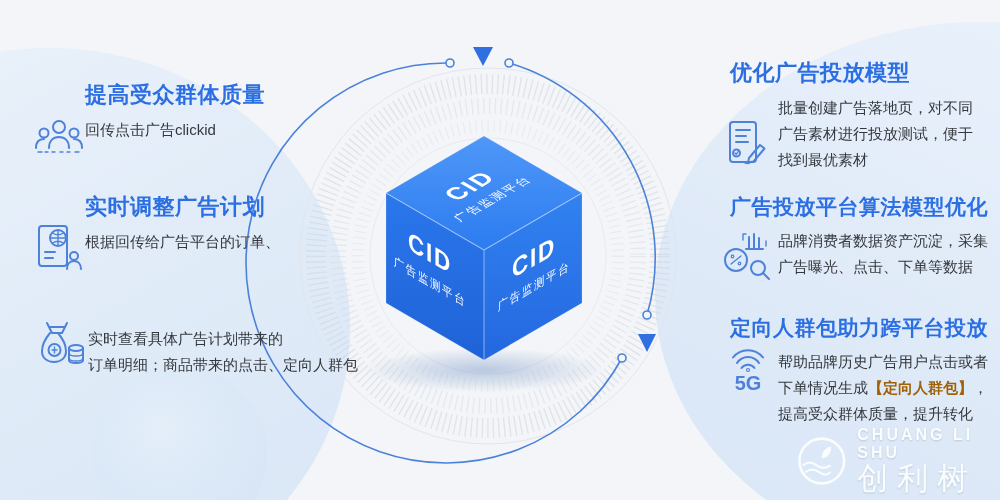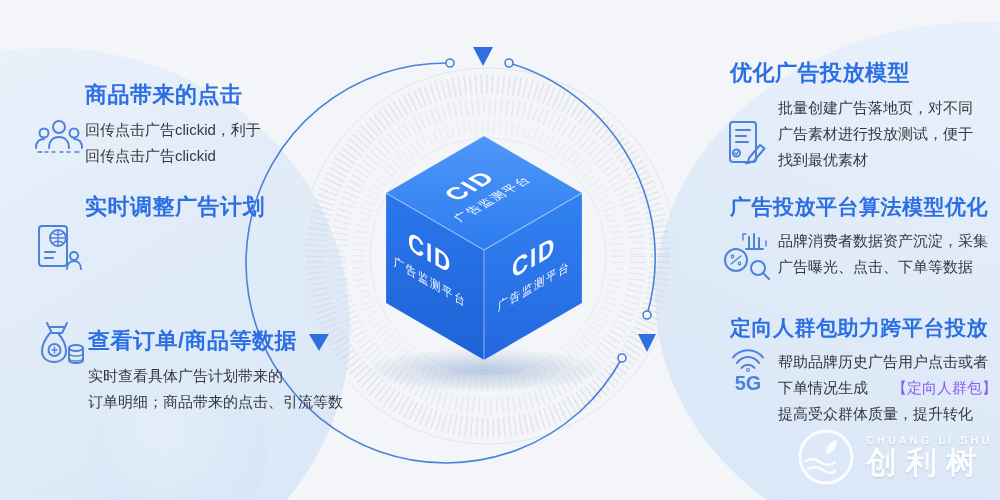--- a/index.html
+++ b/index.html
@@ -25,28 +25,28 @@
   .f-icon{position:absolute;left:0;width:52px;height:56px;}
   .f-icon svg{stroke:#4e82d9;fill:none;stroke-width:2;stroke-linecap:round;stroke-linejoin:round;}
   .f-title{font-size:22px;font-weight:700;color:#2b6fe3;margin-left:52px;
     letter-spacing:.5px;white-space:nowrap;margin-bottom:7px;display:flex;align-items:center;}
   .feature.right .f-title{margin-left:8px;}
   .feature.right .f-title.narrow{font-size:21px;}
   .f-line{margin-left:52px;font-size:15px;line-height:26px;color:#35383d;white-space:nowrap;}
   .feature.right .f-line{margin-left:56px;}
   .tri{width:0;height:0;border-left:10px solid transparent;border-right:10px solid transparent;
     border-top:17px solid #2f6fe0;margin-left:12px;margin-top:3px;display:inline-block;}
-  .strong{font-weight:400;color:#8b5cf6;margin-left:24px;}
+  .strong{font-weight:700;color:#a16207;}
 
   
   .watermark{position:absolute;left:796px;top:426px;z-index:3;display:flex;align-items:center;
     color:#ffffff;opacity:.88;text-shadow:0 1px 2px rgba(145,160,180,.55);}
   .wm-text{margin-left:8px;}
-  .wm-latin{font-size:11px;letter-spacing:3px;font-weight:700;}
-  .wm-cjk{font-size:31px;font-weight:700;letter-spacing:9px;line-height:34px;}
+  .wm-latin{font-size:16px;letter-spacing:3px;font-weight:700;}
+  .wm-cjk{font-size:31px;font-weight:400;letter-spacing:9px;line-height:34px;}
 </style>
 </head>
 <body>
 
 <div class="stage">
 
   <div class="blob blob-left"></div>
   <div class="blob blob-left-small"></div>
   <div class="blob blob-right"></div>
 
@@ -121,60 +121,56 @@
         <circle cx="26" cy="15" r="6"></circle>
         <path d="M16 36 c0-7 4-11 10-11 s10 4 10 11"></path>
         <circle cx="11" cy="21" r="4.5"></circle>
         <path d="M3 36 c0-6 3-9 8-9"></path>
         <circle cx="41" cy="21" r="4.5"></circle>
         <path d="M49 36 c0-6 -3-9 -8-9"></path>
         <path d="M5 40 h4 M12 40 h3 M19 40 h3 M27 40 h3 M34 40 h3 M42 40 h4" stroke-width="1.4"></path>
       </svg>
     </div>
     <div class="f-title">
-        <span>商品带来的点击</span>
-      </div>
-    <div class="f-line">回传点击广告clickid，利于</div>
+        <span>提高受众群体质量</span>
+      </div>
     <div class="f-line">回传点击广告clickid</div>
   </div>
 
   <div class="feature" style="left:33px;top:192px;">
     <div class="f-icon" style="top:28px;">
       <svg width="52" height="56" viewBox="0 0 52 56">
         <rect x="6" y="6" width="28" height="40" rx="3"></rect>
         <path d="M12 32 h10 M12 38 h8"></path>
         <circle cx="25" cy="18" r="8"></circle>
         <path d="M25 10 v16 M17.5 18 h15 M19.5 13 a10 10 0 0 0 11 0 M19.5 23 a10 10 0 0 1 11 0" stroke-width="1.4"></path>
         <circle cx="41" cy="36" r="4"></circle>
         <path d="M34 49 c0-5 3-8 7-8 s7 3 7 8"></path>
       </svg>
     </div>
     <div class="f-title">
         <span>实时调整广告计划</span>
       </div>
+    <div class="f-line">根据回传给广告平台的订单、</div>
   </div>
 
   <div class="feature" style="left:36px;top:326px;">
     <div class="f-icon" style="top:-8px;">
       <svg width="52" height="56" viewBox="0 0 52 56">
         <path d="M14 15 c-5 6 -8 11 -8 18 c0 7 5 11 12 11 c7 0 12-4 12-11 c0-7 -3-12 -8-18"></path>
         <path d="M13 9 h16 l-3 6 h-10 z M13 9 l-2-4 M29 9 l2-4"></path>
         <circle cx="18.5" cy="32" r="6"></circle>
         <path d="M16 32 h5 M18.5 29 v6" stroke-width="1.4"></path>
         <ellipse cx="40" cy="30" rx="7" ry="3"></ellipse>
         <path d="M33 30 v12 c0 1.8 3.1 3 7 3 s7-1.2 7-3 v-12"></path>
         <path d="M33 35 c0 1.8 3.1 3 7 3 s7-1.2 7-3 M33 40 c0 1.8 3.1 3 7 3 s7-1.2 7-3" stroke-width="1.4"></path>
       </svg>
     </div>
-    <div class="f-title">
-      <span>查看订单/商品等数据</span>
-      <span class="tri"></span>
-    </div>
     <div class="f-line">实时查看具体广告计划带来的</div>
-    <div class="f-line">订单明细；商品带来的点击、引流等数</div>
+    <div class="f-line">订单明细；商品带来的点击、定向人群包</div>
   </div>
 
   <div class="feature right" style="left:722px;top:58px;">
     <div class="f-icon" style="top:58px;">
       <svg width="52" height="56" viewBox="0 0 52 56">
         <rect x="8" y="6" width="26" height="40" rx="3"></rect>
         <path d="M14 14 h14 M14 20 h10 M14 26 h12"></path>
         <circle cx="14.5" cy="37" r="3.5"></circle>
         <path d="M13 37 l1.2 1.4 2-2.8" stroke-width="1.4"></path>
         <path d="M27 42 l11-13 4.5 3.5 -11 13 -5.5 1 z"></path>

